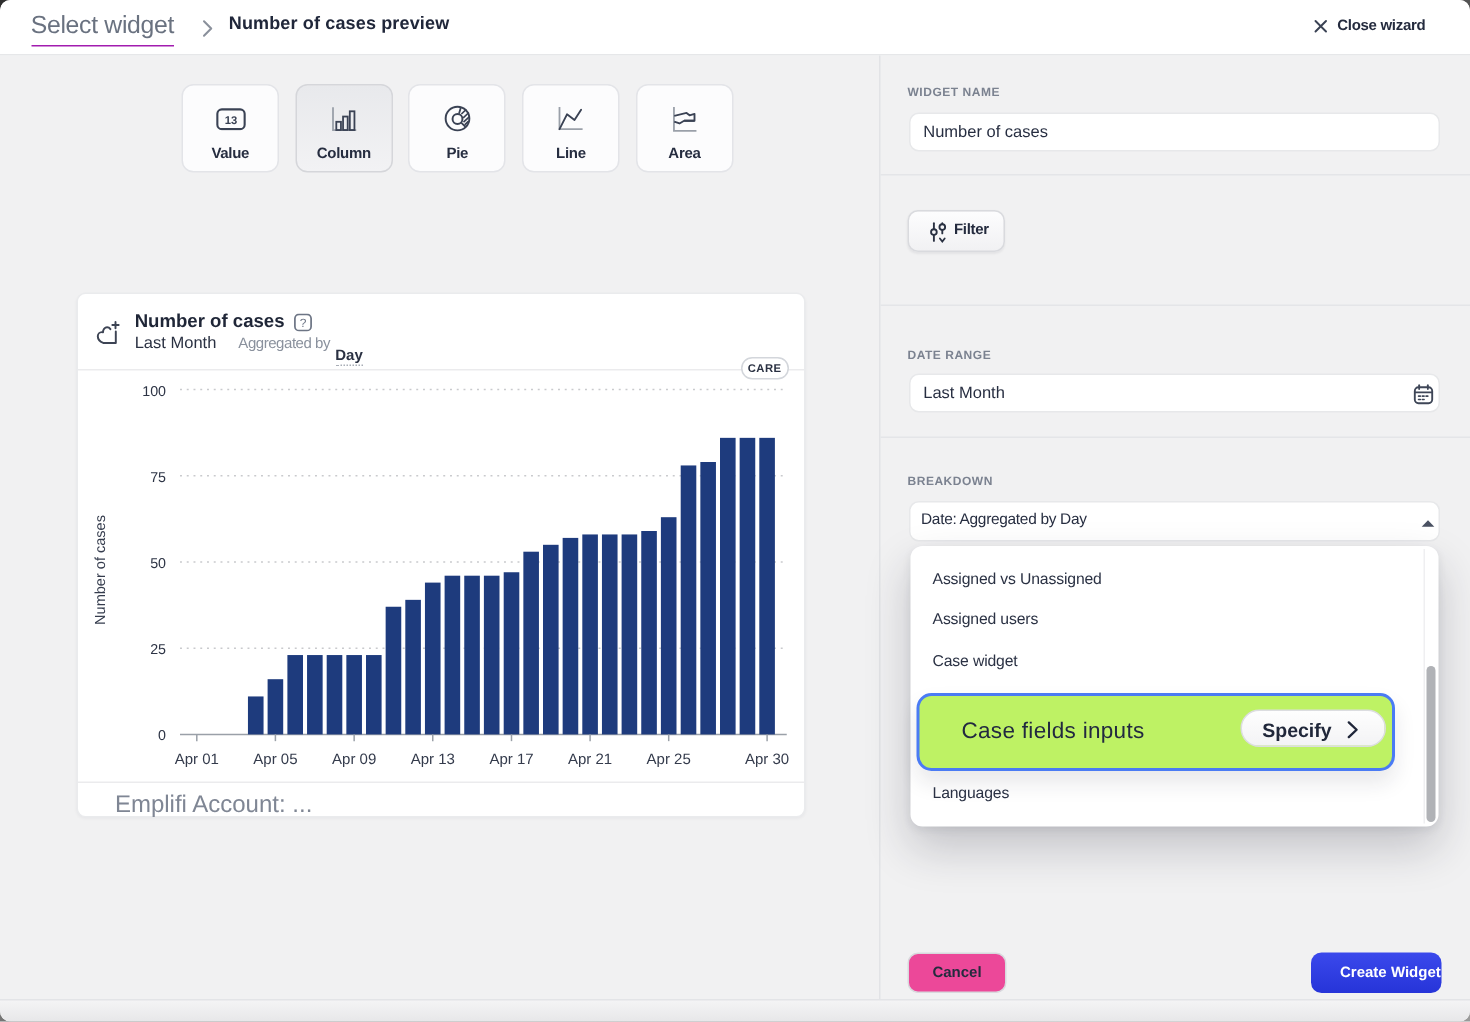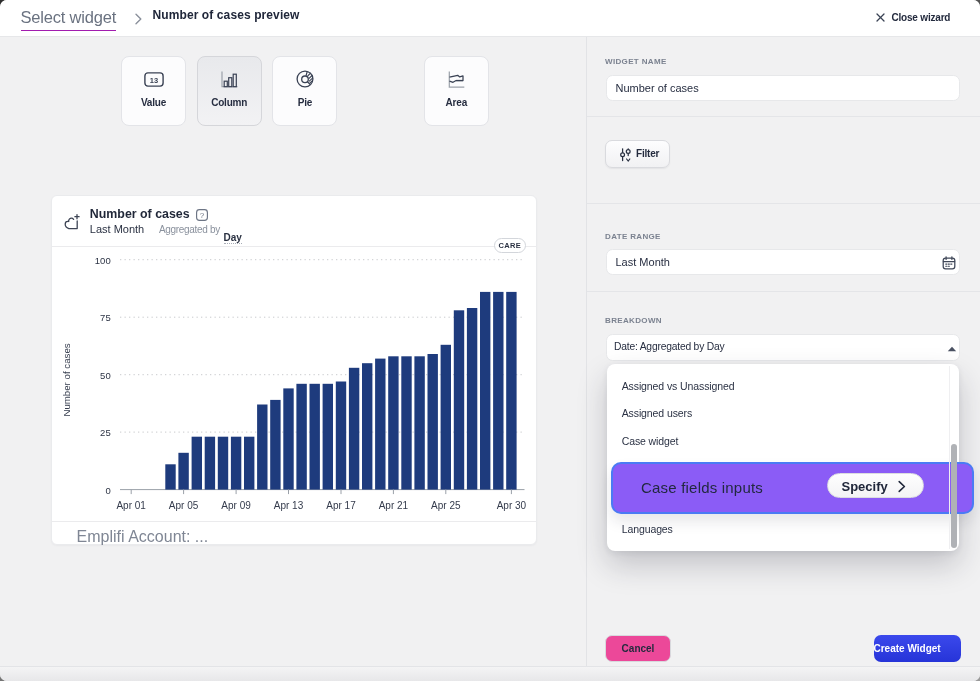--- a/index.html
+++ b/index.html
@@ -5,21 +5,21 @@
 html,body { width:980px; height:681px; overflow:hidden; }
 body { font-family:"Liberation Sans", sans-serif; background:linear-gradient(160deg,#2e2e2e,#9a9a9a); position:relative; }
 .modal { position:absolute; inset:0; border-radius:7px; overflow:hidden; background:#f1f1f2; }
 .topbar { position:absolute; left:0; top:0; width:980px; height:37px; background:#fff; border-bottom:1px solid #e6e7e9; }
 .crumb1 { position:absolute; left:20.5px; top:7.5px; font-size:16.5px; letter-spacing:-0.2px; color:#6a7280; border-bottom:1px solid #a21caf; padding-bottom:3px; }
 .crumbsep { position:absolute; left:135px; top:12.5px; line-height:0; }
 .crumb2 { position:absolute; left:152.5px; top:8px; font-size:12px; font-weight:700; letter-spacing:0.1px; color:#20273a; }
 .closew { position:absolute; left:891.5px; top:12px; font-size:10px; font-weight:700; letter-spacing:-0.2px; color:#242b3e; }
 .closex { position:absolute; left:875.5px; top:13px; line-height:0; }
 
-.typebtn { position:absolute; top:56.3px; width:65px; height:70px; border-radius:8px; background:#fcfcfd; border:1px solid #e3e4e8; }
+.typebtn { position:absolute; top:56.3px; width:65px; height:59px; border-radius:8px; background:#fcfcfd; border:1px solid #e3e4e8; }
 .typebtn.sel { background:linear-gradient(180deg,#e8e9ec,#f2f2f4); border:1px solid #d5d6da; }
 .ticon { position:absolute; left:0; right:0; top:13px; height:18px; display:flex; align-items:center; justify-content:center; }
 .tlab { position:absolute; left:0; right:0; top:40px; text-align:center; font-size:10px; font-weight:700; letter-spacing:-0.2px; color:#262d40; }
 
 .card { position:absolute; left:51px; top:195px; width:486px; height:350px; background:#fff; border-radius:6px; border:1px solid #eaebed; box-shadow:0 1px 2px rgba(20,24,40,.04); }
 .c-icon { position:absolute; left:11px; top:17px; line-height:0; }
 .c-title { position:absolute; left:37.8px; top:11px; font-size:12.4px; font-weight:700; color:#1f2637; }
 .c-help { position:absolute; left:144px; top:12.5px; line-height:0; }
 .c-sub { position:absolute; left:37.8px; top:27.3px; font-size:11px; color:#2a3142; }
 .c-agg { position:absolute; left:106.9px; top:28.1px; color:#8a919d; font-size:10px; letter-spacing:-0.3px; }
@@ -32,30 +32,30 @@
 .rpanel { position:absolute; left:586px; top:37px; width:394px; height:629px; border-left:1px solid #e2e3e6; }
 .hdiv { position:absolute; left:587px; width:393px; border-top:1px solid #e4e5e8; }
 .slabel { position:absolute; font-size:8px; font-weight:700; letter-spacing:0.35px; color:#7b8290; }
 .inputbox { position:absolute; left:605.5px; width:354px; height:26px; background:#fff; border:1px solid #e7e8ea; border-radius:6.5px; font-size:11px; color:#272e41; line-height:24px; padding-left:9px; }
 .filterbtn { position:absolute; left:605px; top:140px; width:65px; height:27.5px; border:1px solid #d9dade; border-radius:7px; background:linear-gradient(180deg,#fdfdfe,#f1f1f3); box-shadow:0 1px 1.5px rgba(20,24,40,.06); }
 .ftxt { position:absolute; left:30px; top:7px; font-size:10px; font-weight:700; letter-spacing:-0.2px; color:#242b3e; }
 .fic { position:absolute; left:13px; top:6.5px; line-height:0; }
 
 .dropdown { position:absolute; left:606.5px; top:364px; width:352px; height:187px; background:#fff; border-radius:8px; box-shadow:0 14px 30px rgba(30,34,50,.22), 0 2px 6px rgba(30,34,50,.08); }
 .ditem { position:absolute; left:15.2px; font-size:10.5px; letter-spacing:-0.1px; color:#2b3244; }
-.hl { position:absolute; left:4.5px; top:97.5px; width:363px; height:52px; border:2.5px solid #4a7bf4; border-radius:10px; background:#8b5cf6; box-shadow:0 8px 14px rgba(30,34,50,.10); }
+.hl { position:absolute; left:4.5px; top:97.5px; width:319px; height:52px; border:2.5px solid #4a7bf4; border-radius:10px; background:#bef264; box-shadow:0 8px 14px rgba(30,34,50,.10); }
 .hltxt { position:absolute; left:28px; top:15px; font-size:15px; letter-spacing:0.2px; color:#222940; }
 .specify { position:absolute; left:214px; top:9px; width:96.5px; height:25.5px; border:1px solid #dcdde0; border-radius:13px; background:linear-gradient(180deg,#fefefe,#f3f3f5); }
 .sptxt { position:absolute; left:13.5px; top:5px; font-size:13px; font-weight:700; color:#20273a; }
 .sch { position:absolute; left:70px; top:6.5px; line-height:0; }
 .sgutter { position:absolute; left:342px; top:2px; bottom:2px; border-left:1px solid #efeff1; }
 .sthumb { position:absolute; left:344.5px; top:80px; width:6px; height:104px; border-radius:3px; background:#b0b2b6; }
 
 .btn-cancel { position:absolute; left:605px; top:634.5px; width:66px; height:27px; background:#ec4899; border:1px solid #d8d9dd; border-radius:7px; font-size:10px; font-weight:700; color:#242b3e; text-align:center; line-height:25px; }
-.btn-create { position:absolute; left:873.5px; top:634.5px; width:87px; height:27px; background:linear-gradient(180deg,#3b49ec,#2634d8); border-radius:7px; font-size:10px; font-weight:700; color:#fff; text-align:left; line-height:27px; }
+.btn-create { position:absolute; left:873.5px; top:634.5px; width:87px; height:27px; background:linear-gradient(180deg,#3b49ec,#2634d8); border-radius:7px; font-size:10px; font-weight:700; color:#fff; text-align:right; line-height:27px; }
 .bottomstrip { position:absolute; left:0; top:666px; width:980px; height:15px; border-top:1px solid #e3e4e7; background:linear-gradient(180deg,#f4f4f5,#e7e7e9); }
 </style></head>
 <body>
 <div class="modal">
   <div class="topbar">
     <div class="crumb1">Select widget</div>
     <div class="crumbsep"><svg width="7" height="12" viewBox="0 0 7 12" fill="none" stroke="#8b919c" stroke-width="1.4" stroke-linecap="round" stroke-linejoin="round">
           <path d="M1 1.2 L5.8 6 L1 10.8"></path>
         </svg></div>
     <div class="crumb2">Number of cases preview</div>
@@ -91,20 +91,29 @@
 <div class="typebtn" style="left:272.4px">
       <div class="ticon">
         <svg width="18" height="18" viewBox="0 0 18 18" fill="none" stroke="#3a4254">
           <circle cx="9" cy="9" r="7.9" stroke-width="1.3"></circle>
           <circle cx="9" cy="9.3" r="3.3" stroke-width="1.3"></circle>
           <path d="M10 5.9 L11.2 1.7 M11.4 11.8 L14.3 14.5" stroke-width="1.2"></path>
           <path d="M11.6 6.0 L14.9 2.9 M12.8 8.6 L16.6 5.0 M13.0 11.4 L16.8 7.9 M13.8 13.2 L16.2 10.9" stroke-width="1.1"></path>
         </svg>
       </div>
       <div class="tlab">Pie</div>
+    </div>
+<div class="typebtn" style="left:348.1px">
+      <div class="ticon">
+        <svg width="17" height="16" viewBox="0 0 17 16" fill="none">
+          <path d="M1 0.3 V15.1 H16.4" stroke="#9aa0a9" stroke-width="1.2"></path>
+          <path d="M1 15.1 L6 5.2 L11 9 L15.4 2.2" stroke="#3a4254" stroke-width="1.25" stroke-linejoin="round" stroke-linecap="round"></path>
+        </svg>
+      </div>
+      <div class="tlab">Line</div>
     </div>
 <div class="typebtn" style="left:423.8px">
       <div class="ticon">
         <svg width="17" height="17" viewBox="0 0 17 17" fill="none">
           <path d="M1.3 0.4 V16.2 H16.3" stroke="#9aa0a9" stroke-width="1.2"></path>
           <g stroke="#3a4254" stroke-width="1.25" stroke-linejoin="round">
             <path d="M1.5 6.2 L9.7 4.3 L11.7 5.9 L15 4.9 V9.5 L8.1 9.5 L5 11.3 L1.5 10.1"></path>
             <path d="M8.1 9.5 L15 9.5"></path>
           </g>
         </svg>

